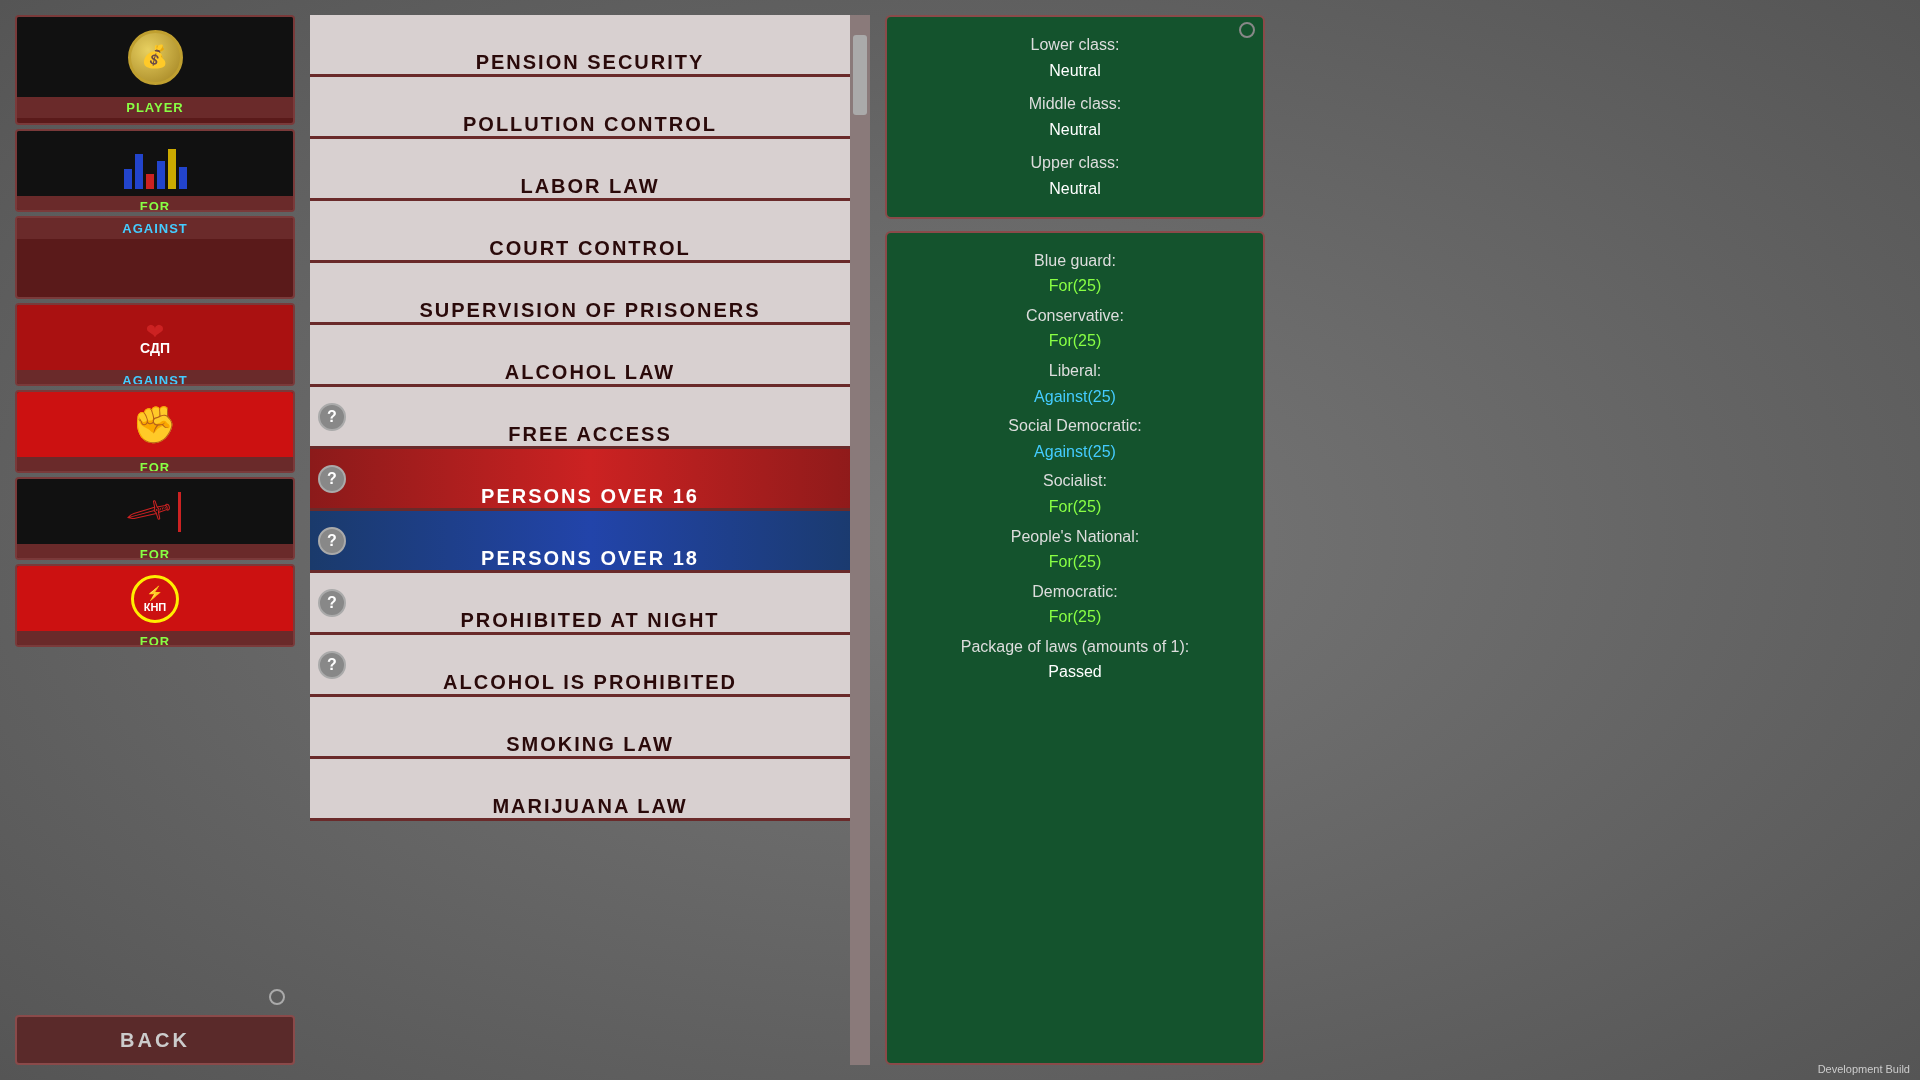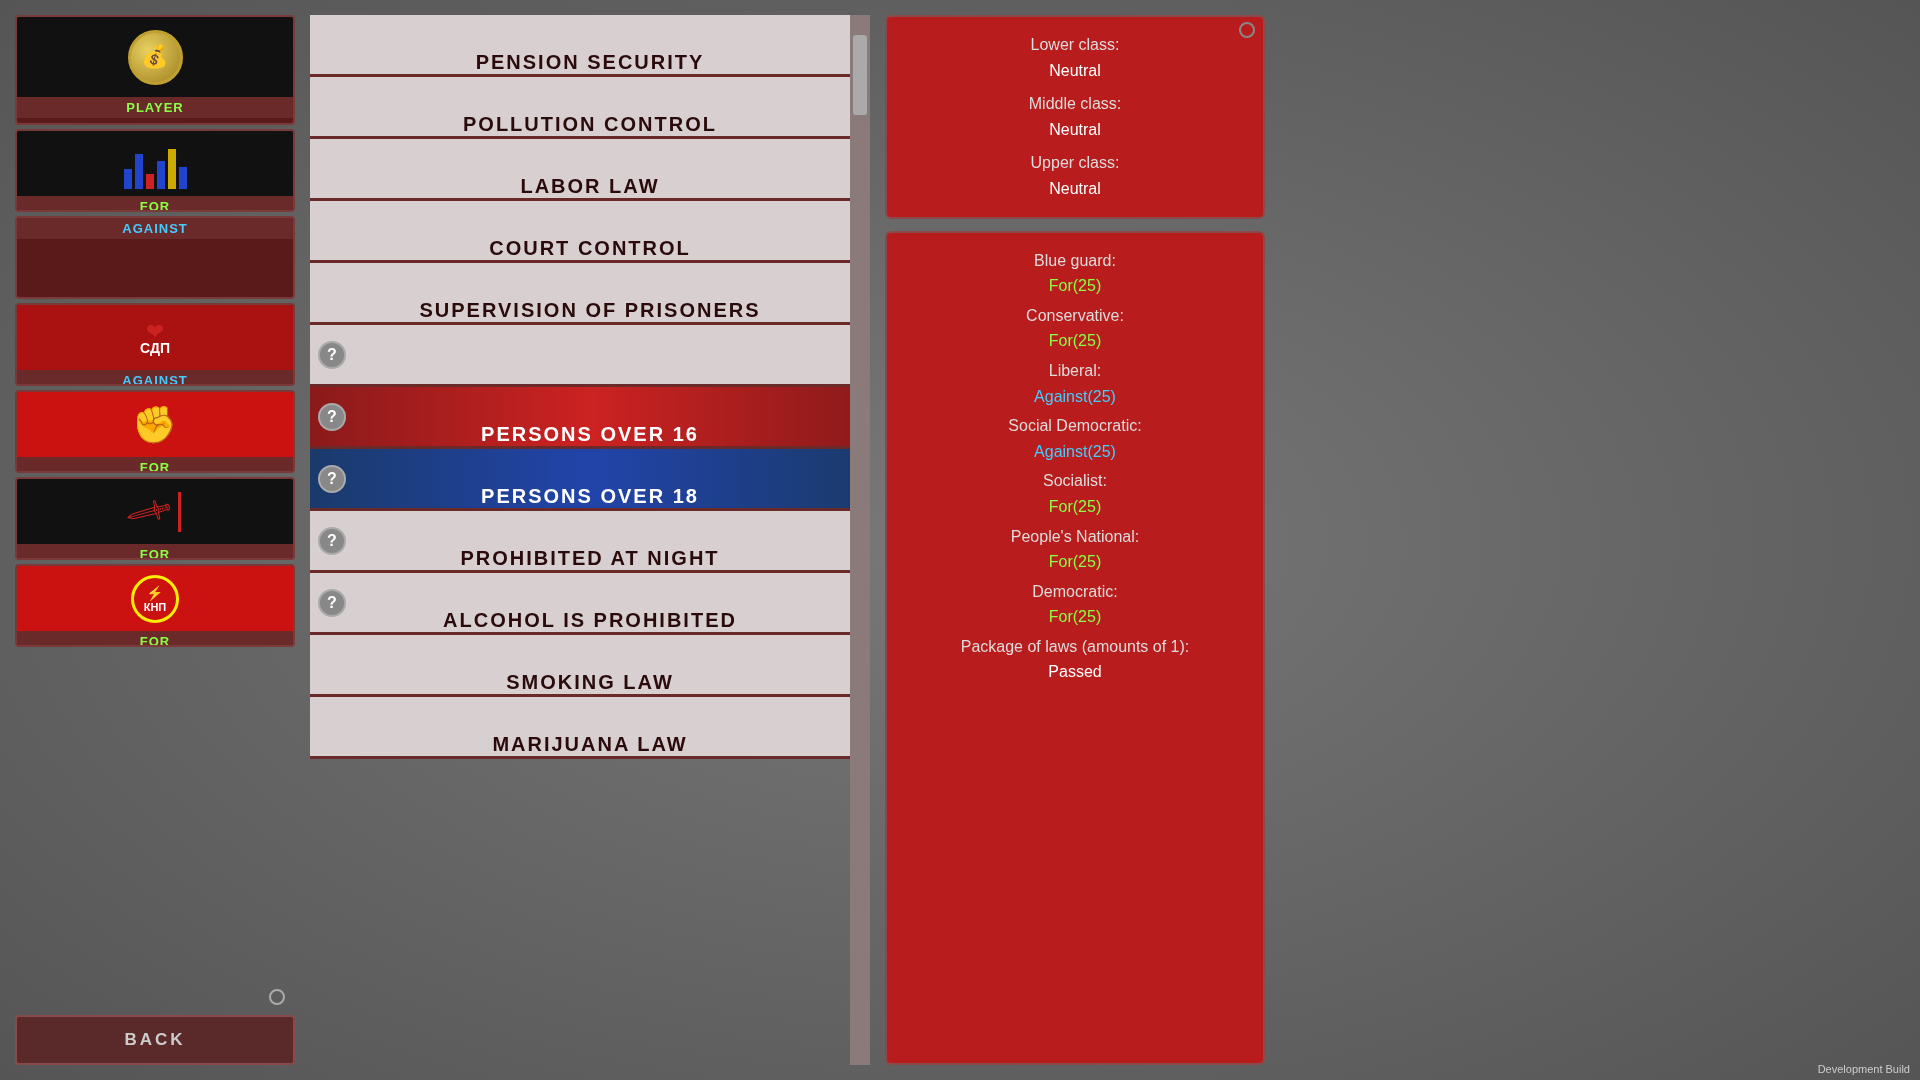--- a/index.html
+++ b/index.html
@@ -115,21 +115,21 @@
     .back-btn {
       position: absolute;
       bottom: 0;
       left: 0;
       right: 0;
       height: 50px;
       background: #5a2a2a;
       border: 2px solid #8a4a4a;
       border-radius: 4px;
       color: #ccc;
-      font-size: 17px;
+      font-size: 20px;
       font-weight: bold;
       letter-spacing: 3px;
       cursor: pointer;
       display: flex;
       align-items: center;
       justify-content: center;
     }
 
     .circle-indicator {
       position: absolute;
@@ -233,21 +233,21 @@
 
     
     .right-panel {
       width: 380px;
       display: flex;
       flex-direction: column;
       gap: 12px;
     }
 
     .info-box {
-      background: #b91c1c;
+      background: #14532d;
       border: 2px solid #8a4a4a;
       border-radius: 6px;
       padding: 15px 32px;
       color: white;
     }
 
     .info-box-top {
       flex: 0 0 auto;
     }
 
@@ -389,21 +389,25 @@
         <div class="law-item">
           <div class="law-item-text">LABOR LAW</div>
         </div>
         <div class="law-item">
           <div class="law-item-text">COURT CONTROL</div>
         </div>
         <div class="law-item">
           <div class="law-item-text">SUPERVISION OF PRISONERS</div>
         </div>
         <div class="law-item">
+          <div class="law-item-text">ALCOHOL LAW</div>
+        </div>
+        <div class="law-item">
           <div class="question-badge">?</div>
+          <div class="law-item-text">FREE ACCESS</div>
         </div>
         <div class="law-item selected-red">
           <div class="question-badge">?</div>
           <div class="law-item-text">PERSONS OVER 16</div>
         </div>
         <div class="law-item selected-blue">
           <div class="question-badge">?</div>
           <div class="law-item-text">PERSONS OVER 18</div>
         </div>
         <div class="law-item">

